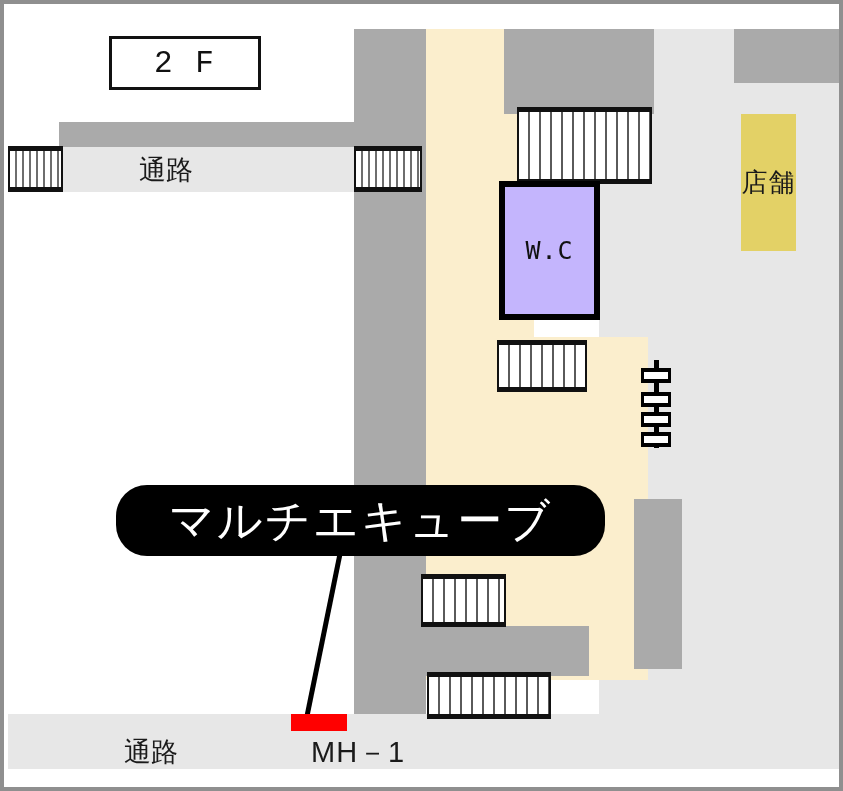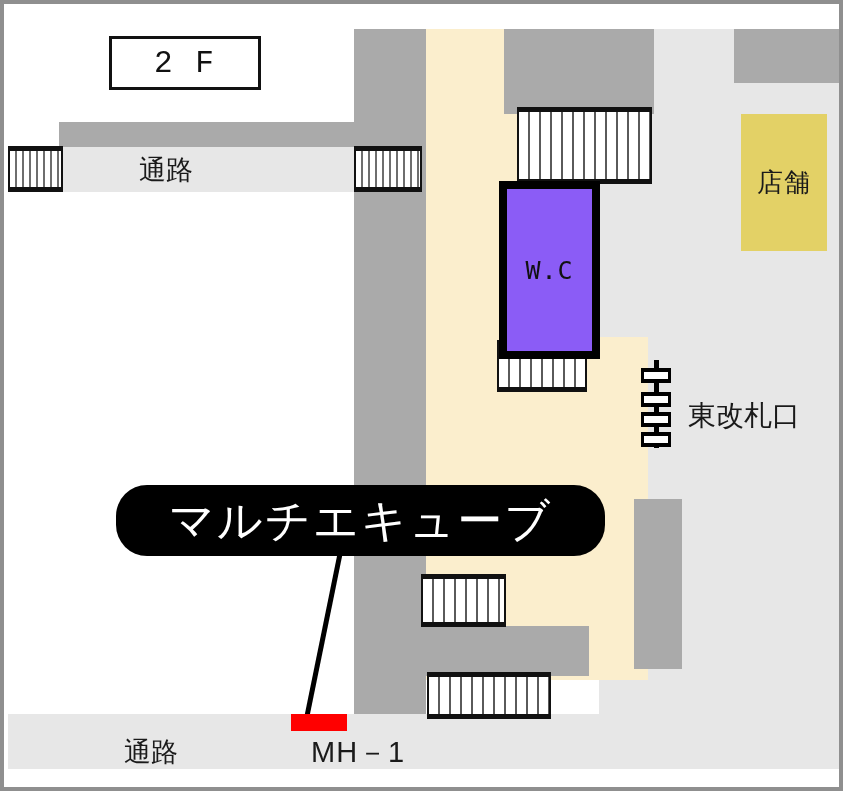--- a/index.html
+++ b/index.html
@@ -38,33 +38,33 @@
     border: 3px solid #111111;
     display: flex; align-items: center; justify-content: center;
   }
   #floor-plate .txt {
     font-size: 31px; letter-spacing: 2px; color: #111111;
     font-family: Liberation Mono, monospace;
   }
 
   
   #wc-room {
-    left: 495px; top: 177px; width: 101px; height: 178px;
-    background: #8b5cf6;
-    border: 8px solid #000000;
+    left: 495px; top: 177px; width: 101px; height: 139px;
+    background: #c4b5fd;
+    border: 6px solid #000000;
     display: flex; align-items: center; justify-content: center;
   }
   #wc-room .txt {
     font-size: 25px; color: #111111; letter-spacing: 1px;
     font-family: "DejaVu Sans Mono", monospace;
   }
 
   
   #shop-block {
-    left: 737px; top: 110px; width: 86px; height: 137px;
+    left: 737px; top: 110px; width: 55px; height: 137px;
     display: flex; align-items: center; justify-content: center;
   }
   #shop-block .txt {
     font-size: 26px; color: #1a1a1a; letter-spacing: 1px; white-space: nowrap;
   }
 
   
   .stair {
     background:
       repeating-linear-gradient(
@@ -199,21 +199,20 @@
       </span>
     <span class="bar" style="top:72px;">
         <i></i>
       </span>
   </div>
 
   <div class="abs map-label" id="label-corridor-top">通路</div>
 
   <div class="abs map-label" id="label-corridor-bottom">通路</div>
 
-  <div class="abs map-label" id="label-gate">東改札口</div>
 
   <svg class="abs" id="callout-leader" viewBox="0 0 60 175">
     <line x1="57" y1="0" x2="22" y2="172" stroke="#000000" stroke-width="5"></line>
   </svg>
 
   <div class="abs fill-red" id="mh1-marker"></div>
 
   <div class="abs map-label" id="label-mh1">MH－1</div>
 
   <div class="abs" id="callout-banner">

